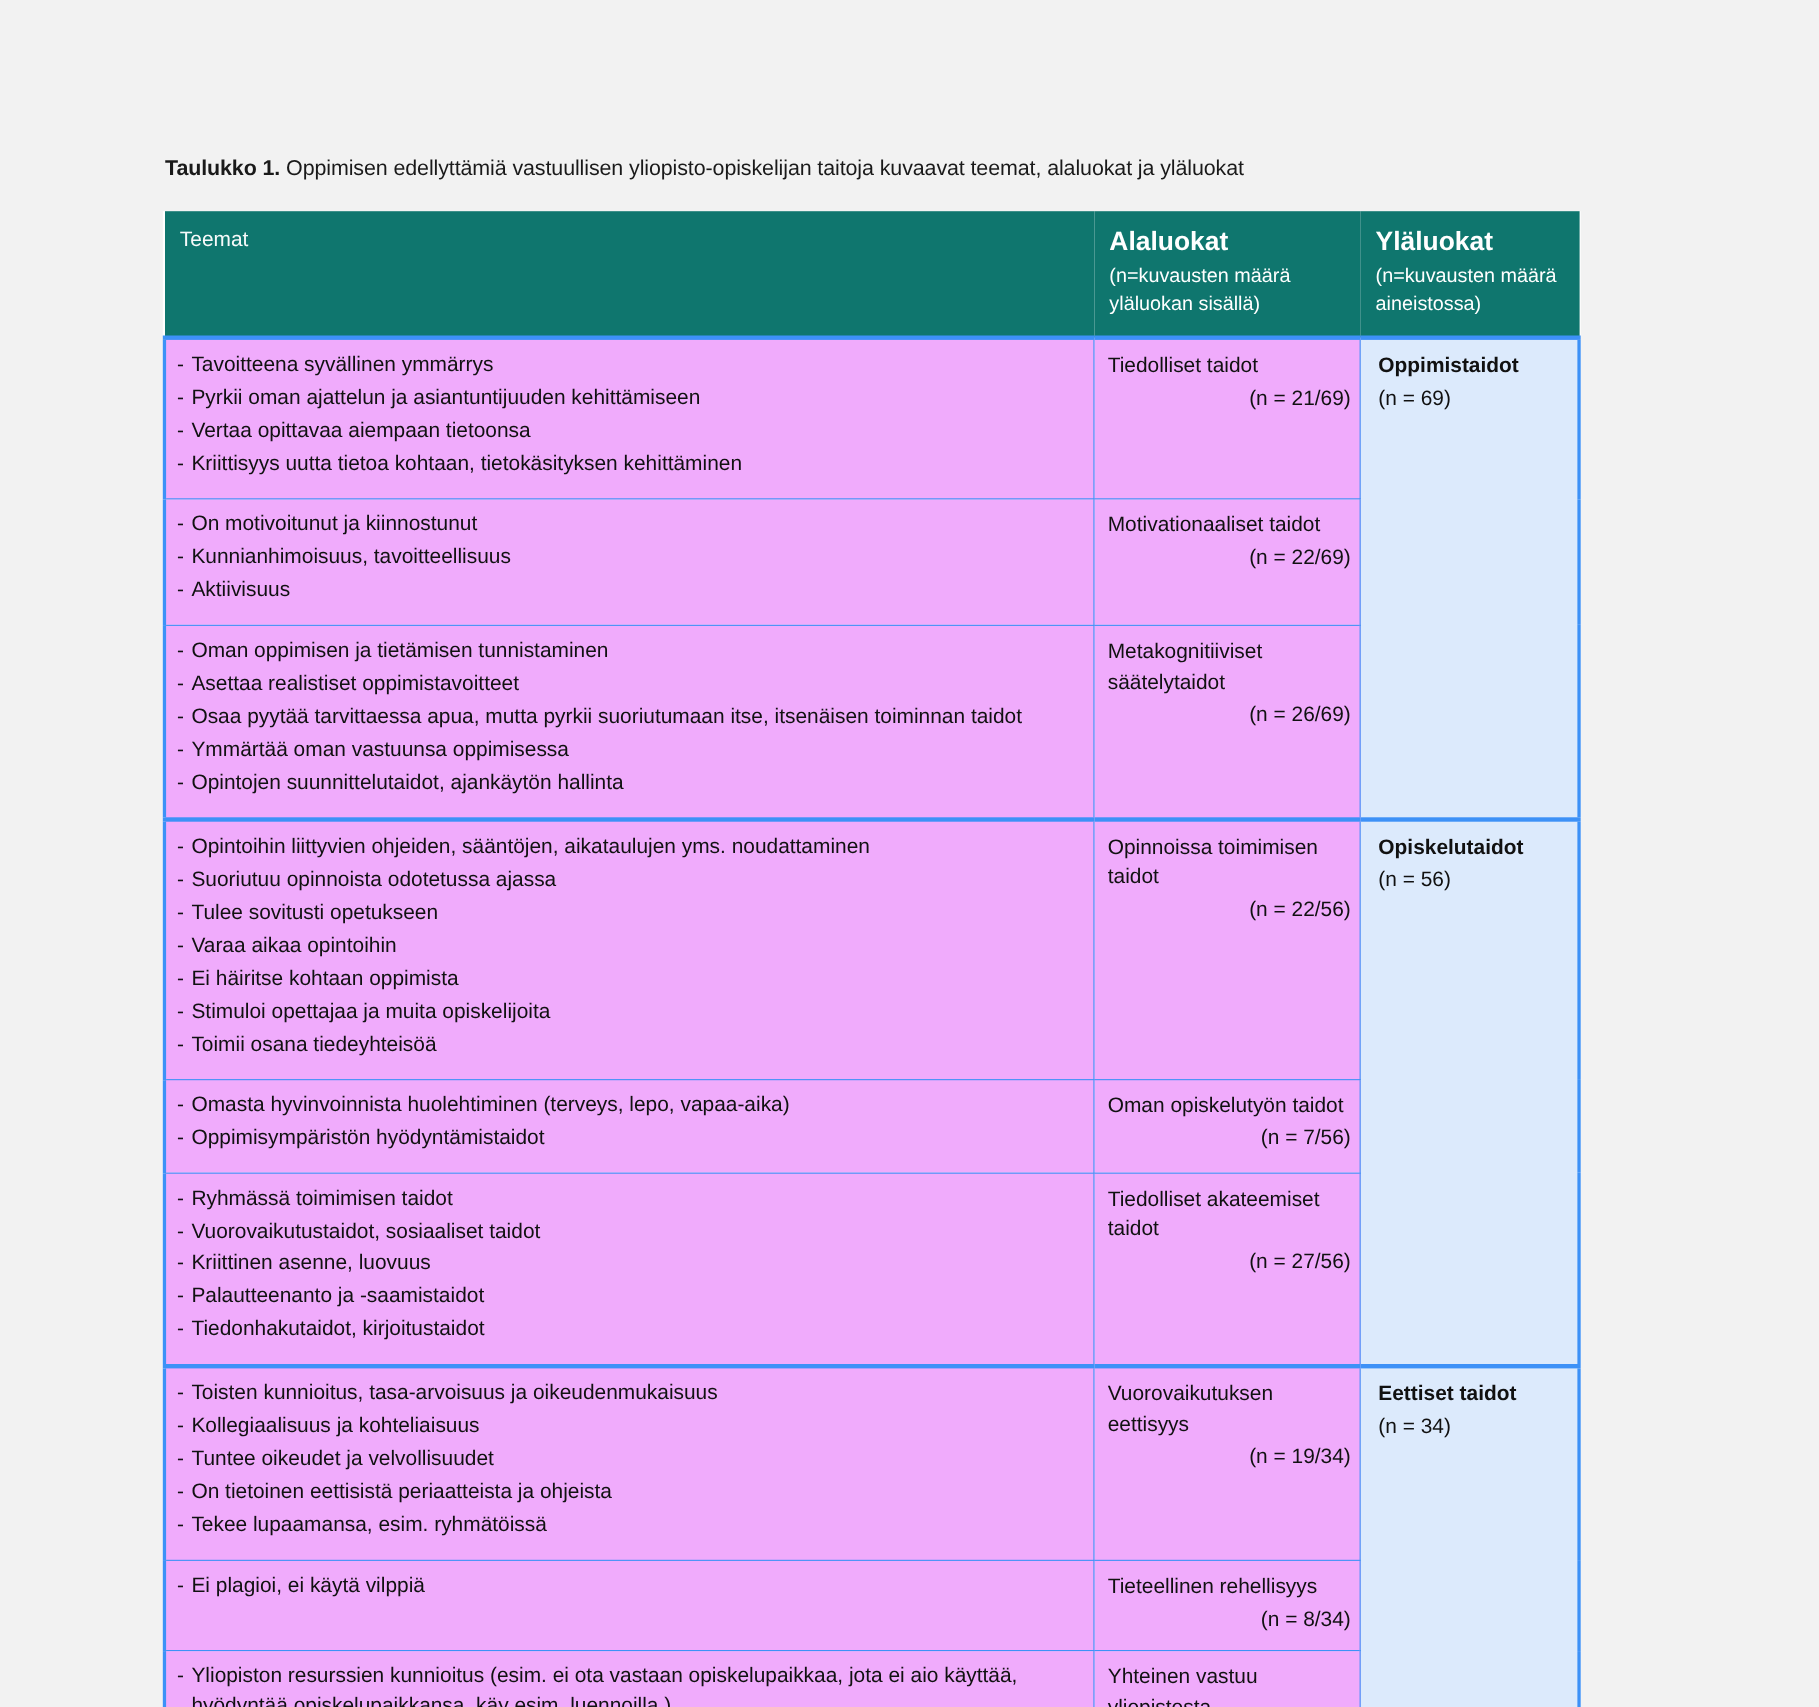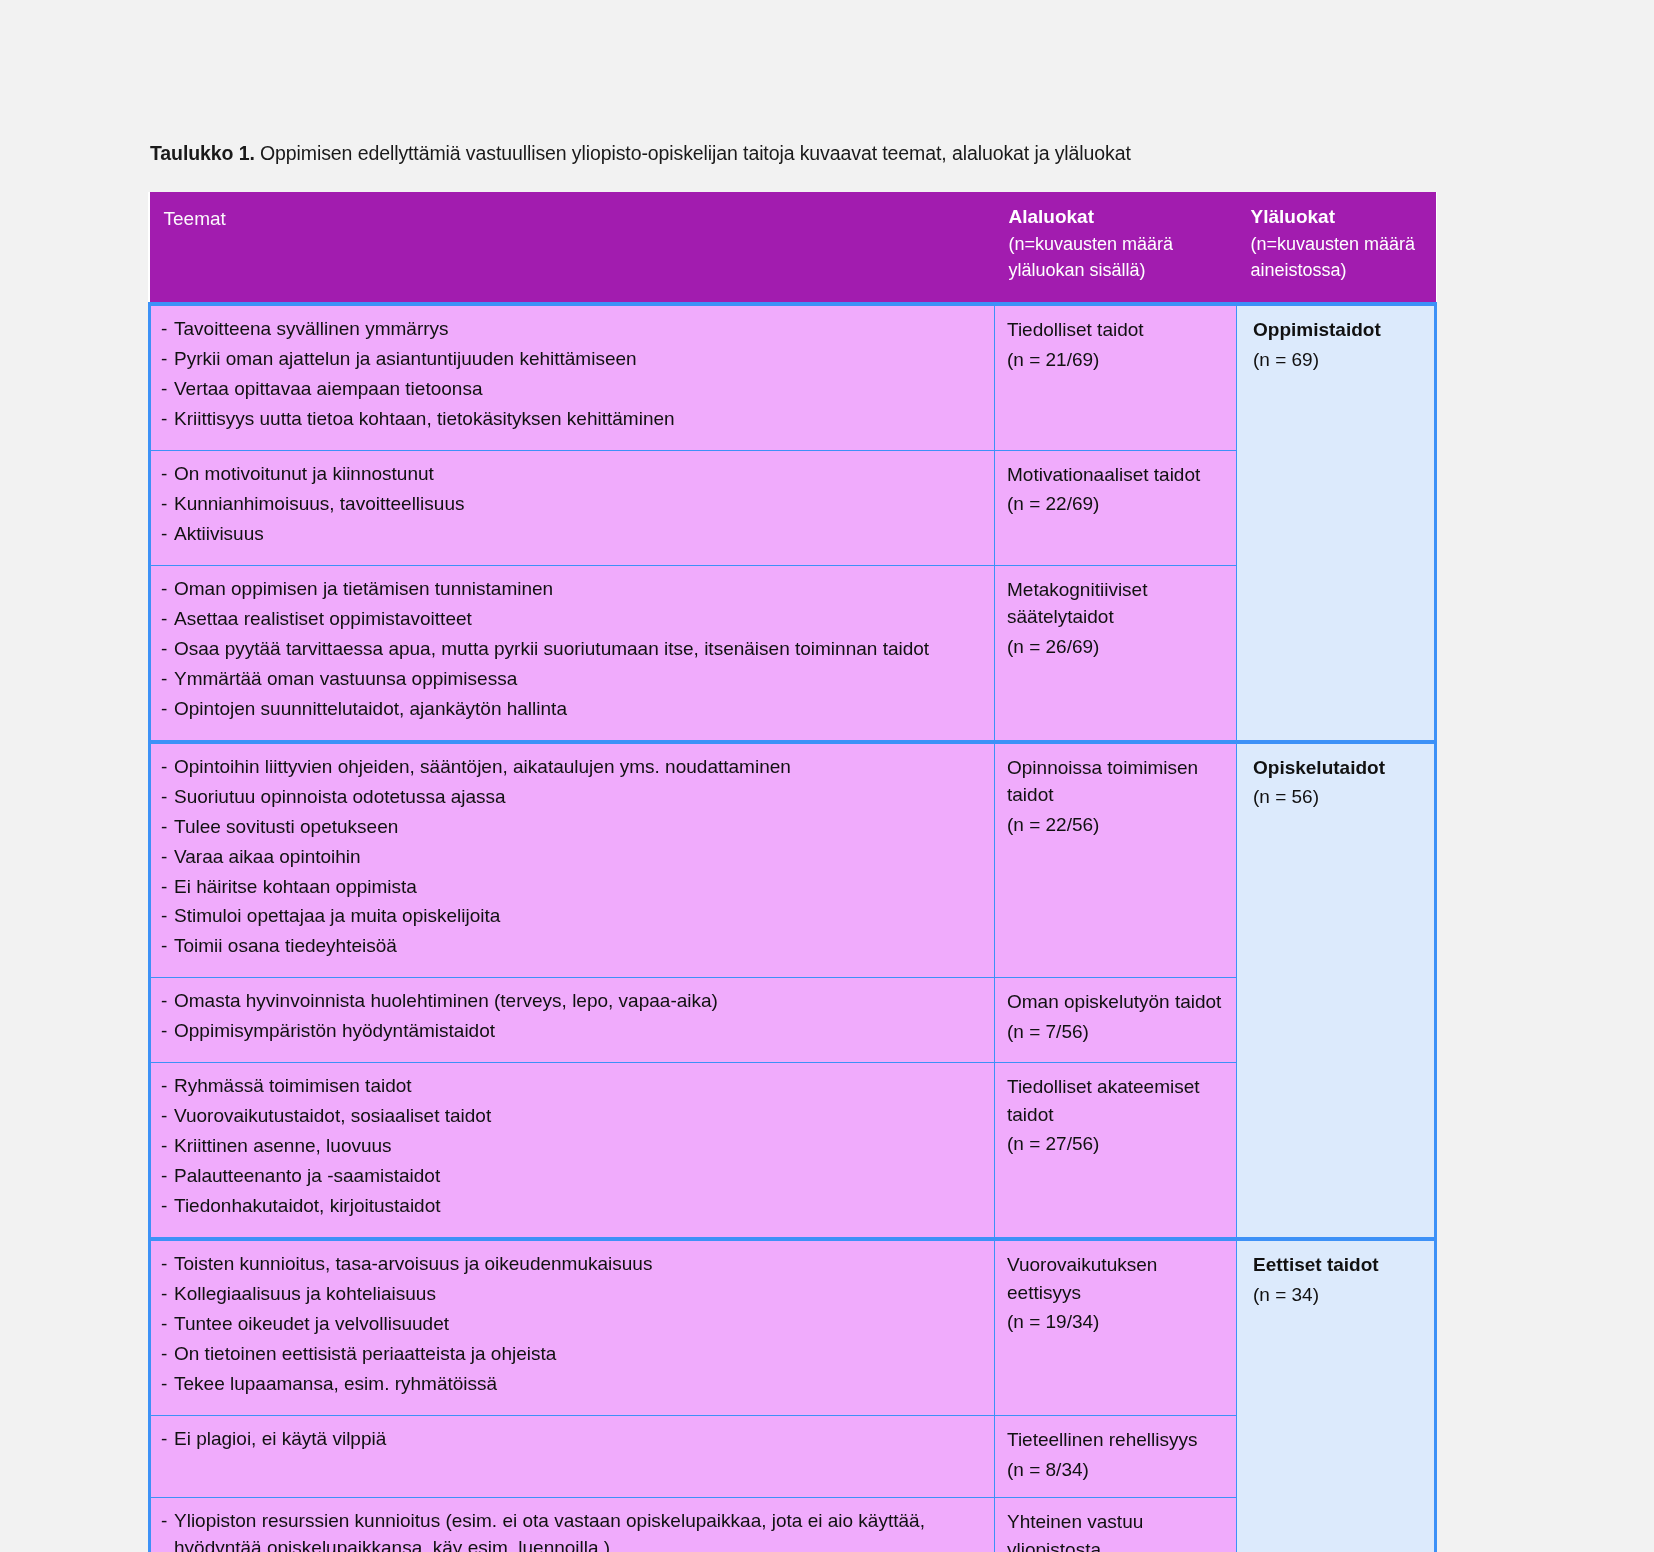--- a/index.html
+++ b/index.html
@@ -43,36 +43,36 @@
     table-layout: fixed;
     width: 1286px;
     background: #ffffff;
   }
   col.c-teemat  { width: 845px; }
   col.c-ala     { width: 242px; }
   col.c-yla     { width: 199px; }
 
   
   thead th {
-    background: #a21caf;
+    background: #0f766e;
     color: #ffffff;
     text-align: left;
     vertical-align: top;
     padding: 14px 14px 16px 14px;
     font-weight: normal;
     border: none;
     height: 80px;
   }
   .hdr-teemat {
     font-size: 19px;
     line-height: 1.35;
     opacity: 0.97;
   }
   .hdr-title {
-    font-size: 19px;
+    font-size: 24px;
     font-weight: bold;
     display: block;
     margin-bottom: 3px;
   }
   .hdr-sub {
     font-size: 18px;
     font-weight: normal;
     display: block;
     line-height: 1.45;
   }
@@ -120,21 +120,21 @@
     line-height: 1.42;
     text-indent: 0;
   }
   ul.themes li::before {
     content: "-";
     position: absolute;
     left: 0;
     top: 0;
   }
   .ala-name { display: block; }
-  .ala-n    { display: block; margin-top: 2px; }
+  .ala-n    { display: block; margin-top: 2px; text-align: right; }
   .yla-name { display: block; font-weight: bold; }
   .yla-n    { display: block; margin-top: 2px; }
 </style>
 </head>
 <body>
 
 <div class="page">
 
   <div class="caption">
     <span class="cap-strong">Taulukko 1.</span><span> Oppimisen edellyttämiä vastuullisen yliopisto-opiskelijan taitoja kuvaavat teemat, alaluokat ja yläluokat</span>

